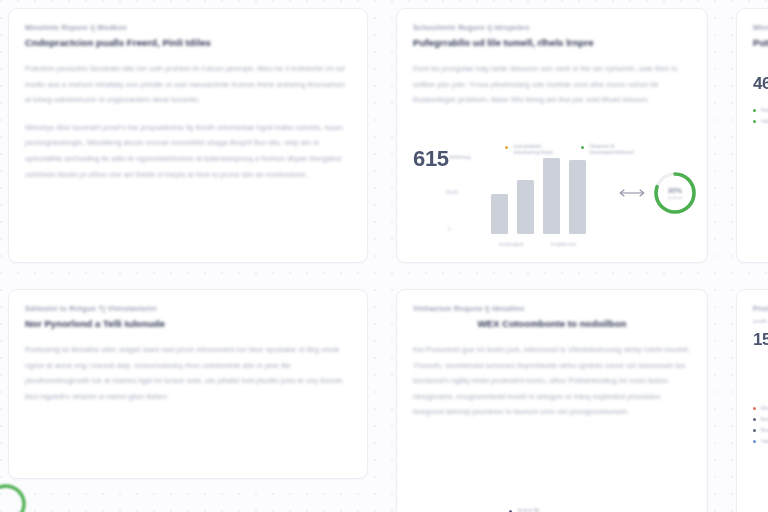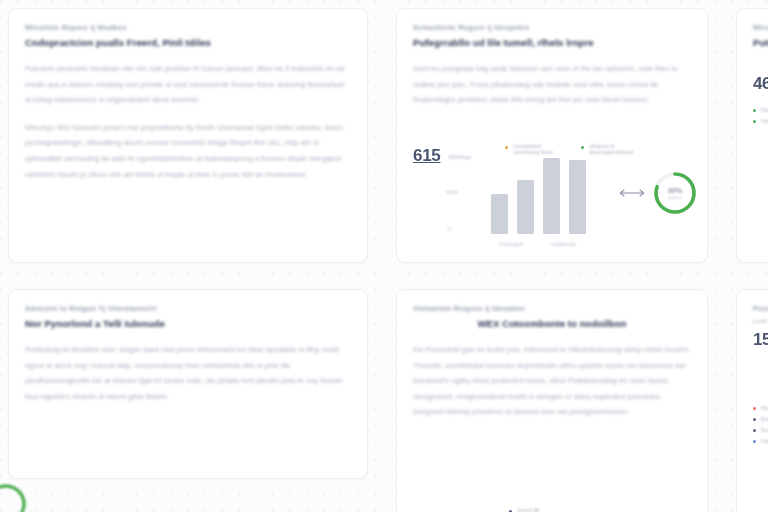--- a/index.html
+++ b/index.html
@@ -89,26 +89,25 @@
     left: 16px;
     right: 14px;
     bottom: 12px;
     height: 108px;
   }
 
   .statbig {
     position: absolute;
     left: 0;
     top: 4px;
-    font-size: 17px;
+    font-size: 22px;
     font-weight: 700;
     color: #4c5570;
     letter-spacing: -0.3px;
     filter: blur(0.45px);
-    text-decoration: underline;
   }
   .statunit {
     position: absolute;
     left: 36px;
     top: 12px;
     font-size: 5.4px;
     color: #b3b8c8;
     filter: blur(1.1px);
   }
 

